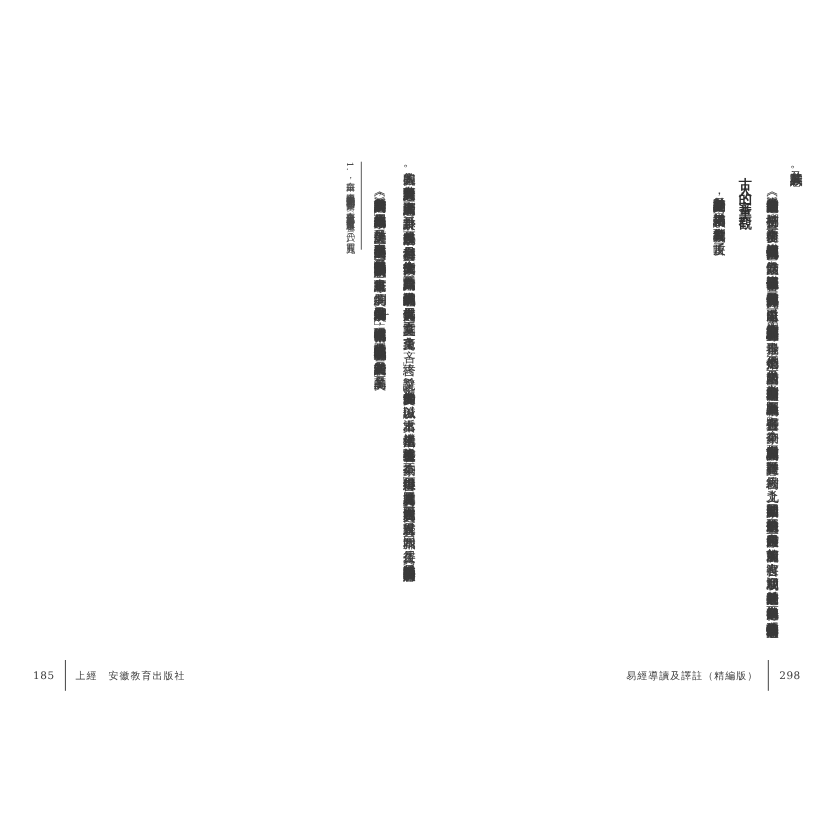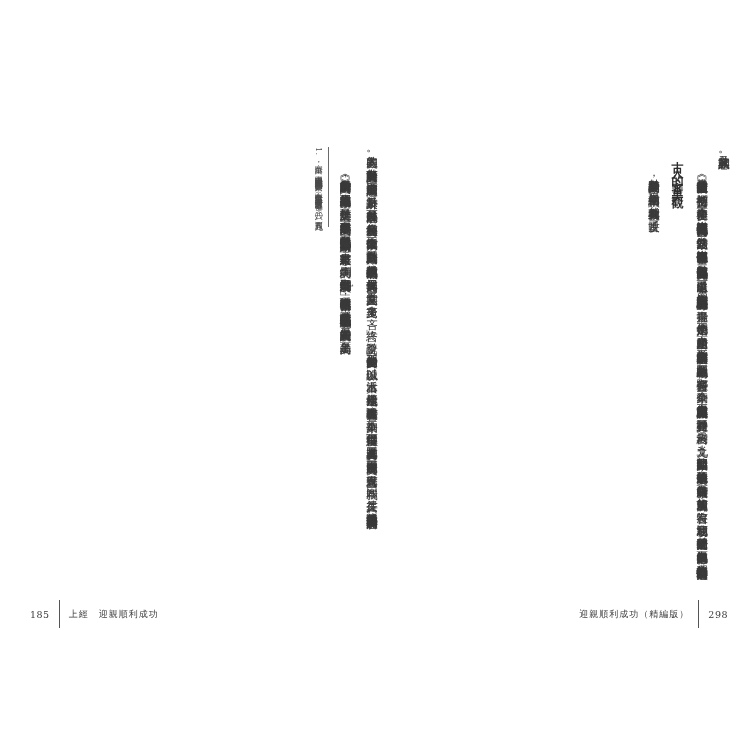--- a/index.html
+++ b/index.html
@@ -98,35 +98,35 @@
 <div class="spread">
 
   <section>
     <div class="vtext main-text right-text">
       <p class="para">及其家族的誠意。</p>
       <p class="para indent">《賁卦》的六個爻描述了迎親的整個過程：初爻把腳打扮一番，不乘車而徒步前往，描寫迎親隊伍裡年輕的人們充滿了活力與喜悅。六二爻修飾鬍鬚，描寫迎親隊伍裡年長者也要修飾一番。九三爻描寫整個迎親隊伍已裝飾得光鮮亮麗，可以向遠處出發了。六四爻描寫文飾美好的新郎與親族夥伴們騎著白馬奔馳在原野上，青春飛揚，他們不是來搶婚，而是來求婚迎親的。六五爻來到新娘家族修飾一新的莊園裡，新郎獻上五匹絲帛的聘物，顯得有些吝嗇，不夠豪華，但女方更看重新郎的真誠和美好的品格，對於聘禮並不介意，最終吉利。上九爻，新郎成功迎娶新娘回家，新娘的裝扮也不追求華美，而是裝飾得潔白素雅，如清水芙蓉般美麗，沒有咎害，迎親順利成功。卦爻辭描述的整個過程，在自然而歡樂的氣氛中進行。文飾的過程恰是對於歡樂心情的盡情表達。</p>
       <h2 class="section-heading">古人的審美觀</h2>
       <p class="para indent">卦爻象和卦爻辭顯示的是易象，如果結合《易傳》來讀，就會看到其象徵義，反映了古</p>
     </div>
     <div class="footer footer-right">
-      <span class="running-title">迎親順利成功（精編版）</span>
+      <span class="running-title">易經導讀及譯註（精編版）</span>
       <span class="vbar"></span>
       <span class="page-num">298</span>
     </div>
   </section>
 
   <section>
     <div class="vtext main-text left-text">
       <p class="para">人的審美觀。其中有著對於文與質的思考，透顯出更深層的意蘊：《賁卦》卦辭表示，占得此卦是可以亨通的，但只是小有利於前往，不能依靠文飾做大事。《賁卦》六四爻辭「白馬翰如」，就是講事物純潔無偽的底色，提倡保有其天然之美。六五爻「賁于丘園，束帛戔戔，吝，終吉」，爻辭說，不如退去那些多餘的文飾，以誠以儉，活出本真，樸素自然地生活，這樣雖然看上去有些「吝」，不夠豪華，但是卻可以得「終吉」，這是因其具有了真和善，因而是內在沉靜篤實之美。只有返璞歸真，回歸本我，才得長久。這就是以文飾為義的《賁卦》最後用「白賁」的深意所在。</p>
       <p class="para indent">
         <span>《賁》卦所講的是文與質的問題，「賁」的本義是用線條勾勒出形象，是一種雕飾之美，然而這種雕飾之美不是單一的，而是包括了「華麗繁富的美」和「平淡素淨的美」兩種型態：「賁本來是斑紋華彩，絢爛的美。白賁則是絢爛又復歸於平淡。」</span><sup class="fn-ref">1</sup><span>這種審美觀體現在中國藝術中，尤其是中國繪畫藝術追求以無色表現有色的水墨境界，是文與質二者的和諧統一，是至高的美。</span>
       </p>
       <div class="footnote-rule"></div>
       <p class="footnote">1. 宗白華，《中國美學史中重要問題的初步探索》，《宗白華全集（第三卷）》（安徽教育出版社，二〇〇八），頁四五九。</p>
     </div>
     <div class="footer footer-left">
       <span class="page-num">185</span>
       <span class="vbar"></span>
-      <span class="running-title">上經　迎親順利成功</span>
+      <span class="running-title">上經　安徽教育出版社</span>
     </div>
   </section>
 
 </div>
 
 </body></html>

